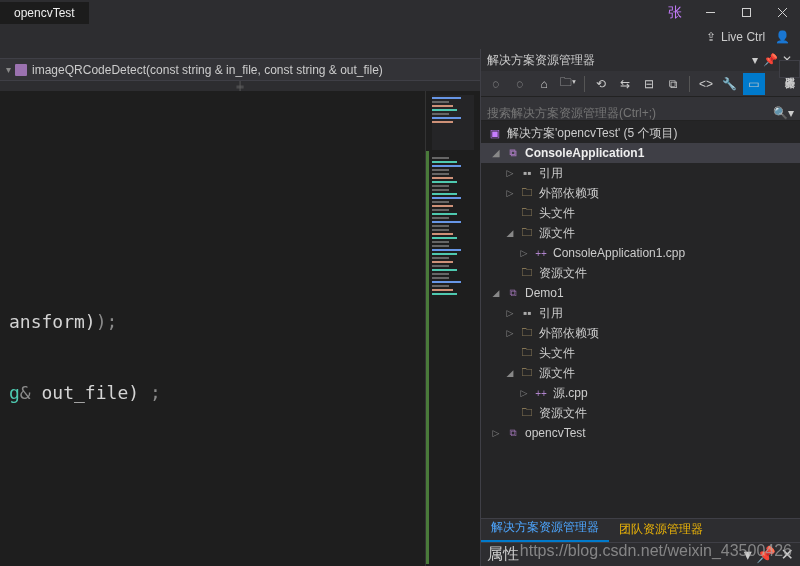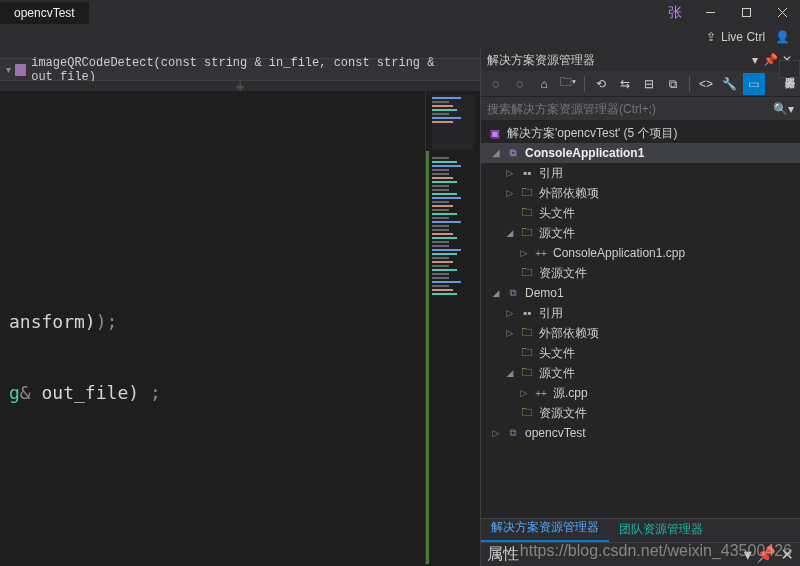--- a/index.html
+++ b/index.html
@@ -10,21 +10,21 @@
   .titlebar .user-badge { color: #c77dff; font-size: 14px; padding: 0 10px; }
   .titlebar .sysbtn { width: 36px; height: 25px; display: flex; align-items: center; justify-content: center; color: #d0d0d0; }
   .titlebar .sysbtn svg { width: 11px; height: 11px; }
   .second-row { height: 24px; display: flex; justify-content: flex-end; align-items: center; padding-right: 10px; gap: 10px; background: #2d2d30; }
   .liveshare { display: flex; align-items: center; gap: 5px; color: #ccc; font-size: 12px; }
   .main { display: flex; height: 517px; }
   .editor-area { flex: 1; background: #1e1e1e; position: relative; display: flex; flex-direction: column; }
   .editor-tabs { height: 10px; background: #2d2d30; border-bottom: 1px solid #3f3f46; }
   .nav-bar { height: 22px; background: #333337; display: flex; align-items: center; padding: 0 6px; border-bottom: 1px solid #3f3f46; }
   .nav-arrow { color: #888; font-size: 10px; margin-right: 4px; }
-  .nav-dd { display: flex; align-items: center; gap: 5px; color: #ccc; font-size: 12px; font-family: Liberation Mono, monospace; }
+  .nav-dd { display: flex; align-items: center; gap: 5px; color: #ccc; font-size: 12px; }
   .nav-dd .purple-cube { width: 12px; height: 12px; background: #9b72b0; border-radius: 1px; display: inline-block; }
   .split-handle { height: 10px; background: #2d2d30; display: flex; justify-content: center; align-items: center; color: #666; font-size: 10px; }
   .code-pane { flex: 1; background: #1e1e1e; position: relative; display: flex; }
   .code-text { flex: 1; padding-top: 220px; padding-left: 9px; font-family: Consolas, monospace; font-size: 18px; color: #d4d4d4; overflow: hidden; }
   .code-line { white-space: pre; margin-bottom: 50px; }
   .pn { color: #d4d4d4; }
   .tp { color: #4ec9b0; }
   .op { color: #8a8a8a; }
   .minimap { width: 55px; background: #1e1e1e; border-left: 1px solid #333; position: relative; overflow: hidden; }
   .minimap .mm-section { position: absolute; left: 6px; right: 6px; }
@@ -37,36 +37,36 @@
   .mm-l4 { background: #666; width: 40%; }
   .mm-scroll-marker { position: absolute; left: 0; top: 60px; bottom: 2px; width: 3px; background: #4a7a3a; }
   .right-panel { width: 320px; background: #252526; display: flex; flex-direction: column; border-left: 1px solid #3f3f46; }
   .panel-header { height: 22px; background: #2d2d30; display: flex; align-items: center; justify-content: space-between; padding: 0 6px; color: #ccc; font-size: 12px; }
   .panel-header .hdr-btns { display: flex; gap: 2px; }
   .hdr-ico { width: 14px; height: 14px; display: flex; align-items: center; justify-content: center; color: #ccc; }
   .toolbar { height: 26px; background: #333337; display: flex; align-items: center; padding: 0 4px; gap: 2px; border-bottom: 1px solid #222; }
   .tb-btn { width: 22px; height: 22px; display: flex; align-items: center; justify-content: center; color: #ccc; }
   .tb-sep { width: 1px; height: 16px; background: #555; margin: 0 3px; }
   .tb-highlight { background: #007acc; }
-  .search-row { height: 24px; background: #333337; display: flex; align-items: center; padding: 0 6px; border-bottom: 1px solid #222; }
+  .search-row { height: 24px; background: #333337; display: flex; align-items: flex-end; padding: 0 6px; border-bottom: 1px solid #222; }
   .search-input { flex: 1; background: transparent; border: none; color: #aaa; font-size: 12px; outline: none; }
   .search-ico { color: #ccc; }
   .tree { flex: 1; overflow-y: auto; padding-top: 2px; background: #252526; }
   .tree-row { display: flex; align-items: center; height: 20px; padding-left: 6px; color: #ccc; font-size: 12px; gap: 4px; }
   .tree-row.selected { background: #3f3f46; }
   .tree-row.bold { font-weight: bold; color: #eee; }
   .tw { width: 10px; text-align: center; color: #888; font-size: 9px; flex-shrink: 0; }
   .ticon { width: 16px; height: 14px; flex-shrink: 0; display: flex; align-items: center; justify-content: center; }
   .ic-solution { color: #c77dff; font-size: 11px; }
   .ic-cpp { color: #9b72b0; font-size: 10px; }
   .ic-ref { color: #aaa; }
   .ic-folder { color: #d7ba7d; font-size: 11px; }
   .ic-file { color: #b084cc; font-size: 10px; }
   .tabs-bottom { height: 24px; background: #2d2d30; display: flex; align-items: flex-end; border-top: 1px solid #3f3f46; }
-  .tab-b { padding: 4px 10px; font-size: 12px; color: #14b8a6; }
+  .tab-b { padding: 4px 10px; font-size: 12px; color: #eab308; }
   .tab-b.active { color: #4da6ff; border-bottom: 2px solid #007acc; }
   .props { height: 24px; background: #2d2d30; display: flex; align-items: center; padding: 0 6px; color: #ccc; font-size: 16px; border-top: 1px solid #3f3f46; justify-content: space-between; }
   .side-tab { position: absolute; right: 0; top: 60px; writing-mode: vertical-rl; background: #2d2d30; padding: 8px 2px; font-size: 11px; color: #ccc; border: 1px solid #3f3f46; }
   .watermark { position: absolute; right: 8px; bottom: 6px; color: #aaa; font-size: 16px; opacity: 0.7; pointer-events: none; }
 </style>
 </head>
 <body>
 
 <div class="titlebar">
   <div class="proj">opencvTest</div>

